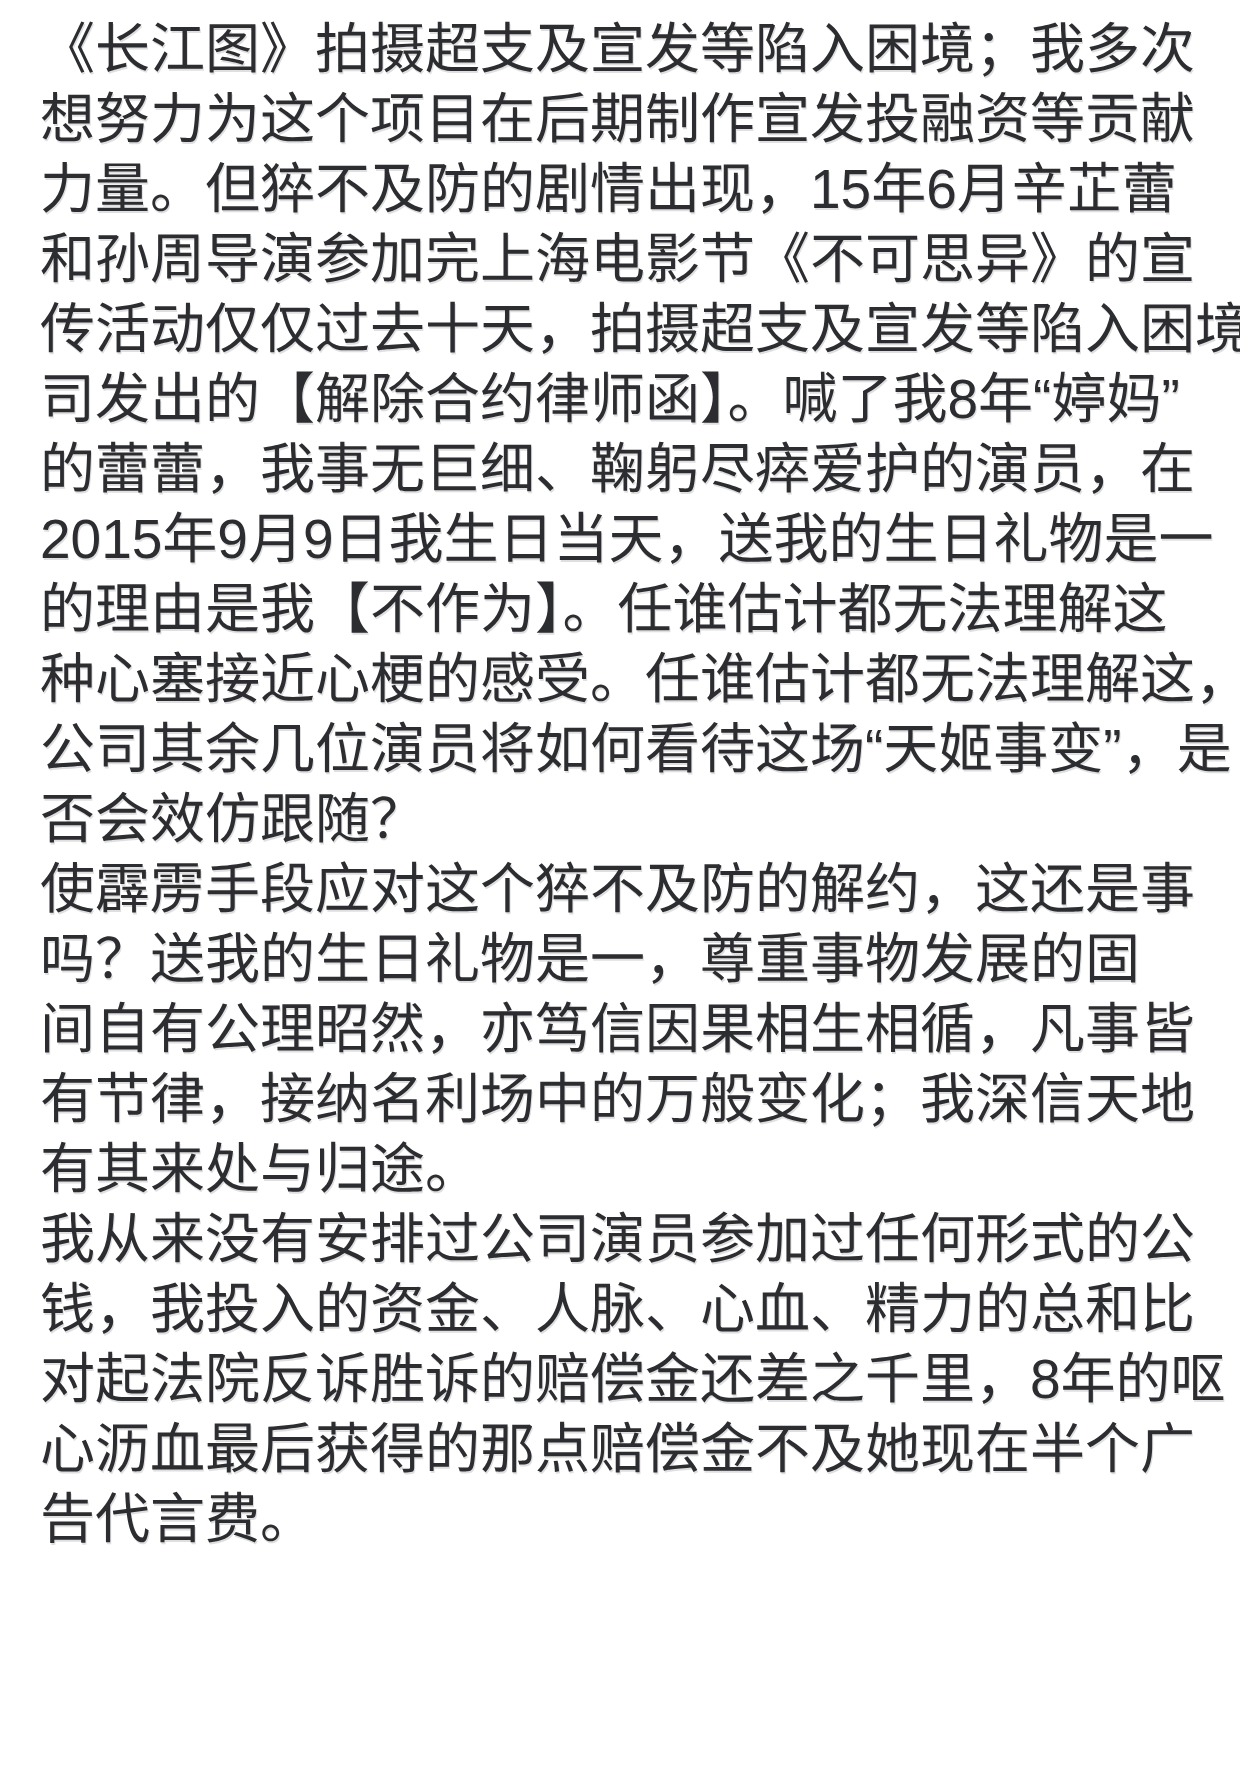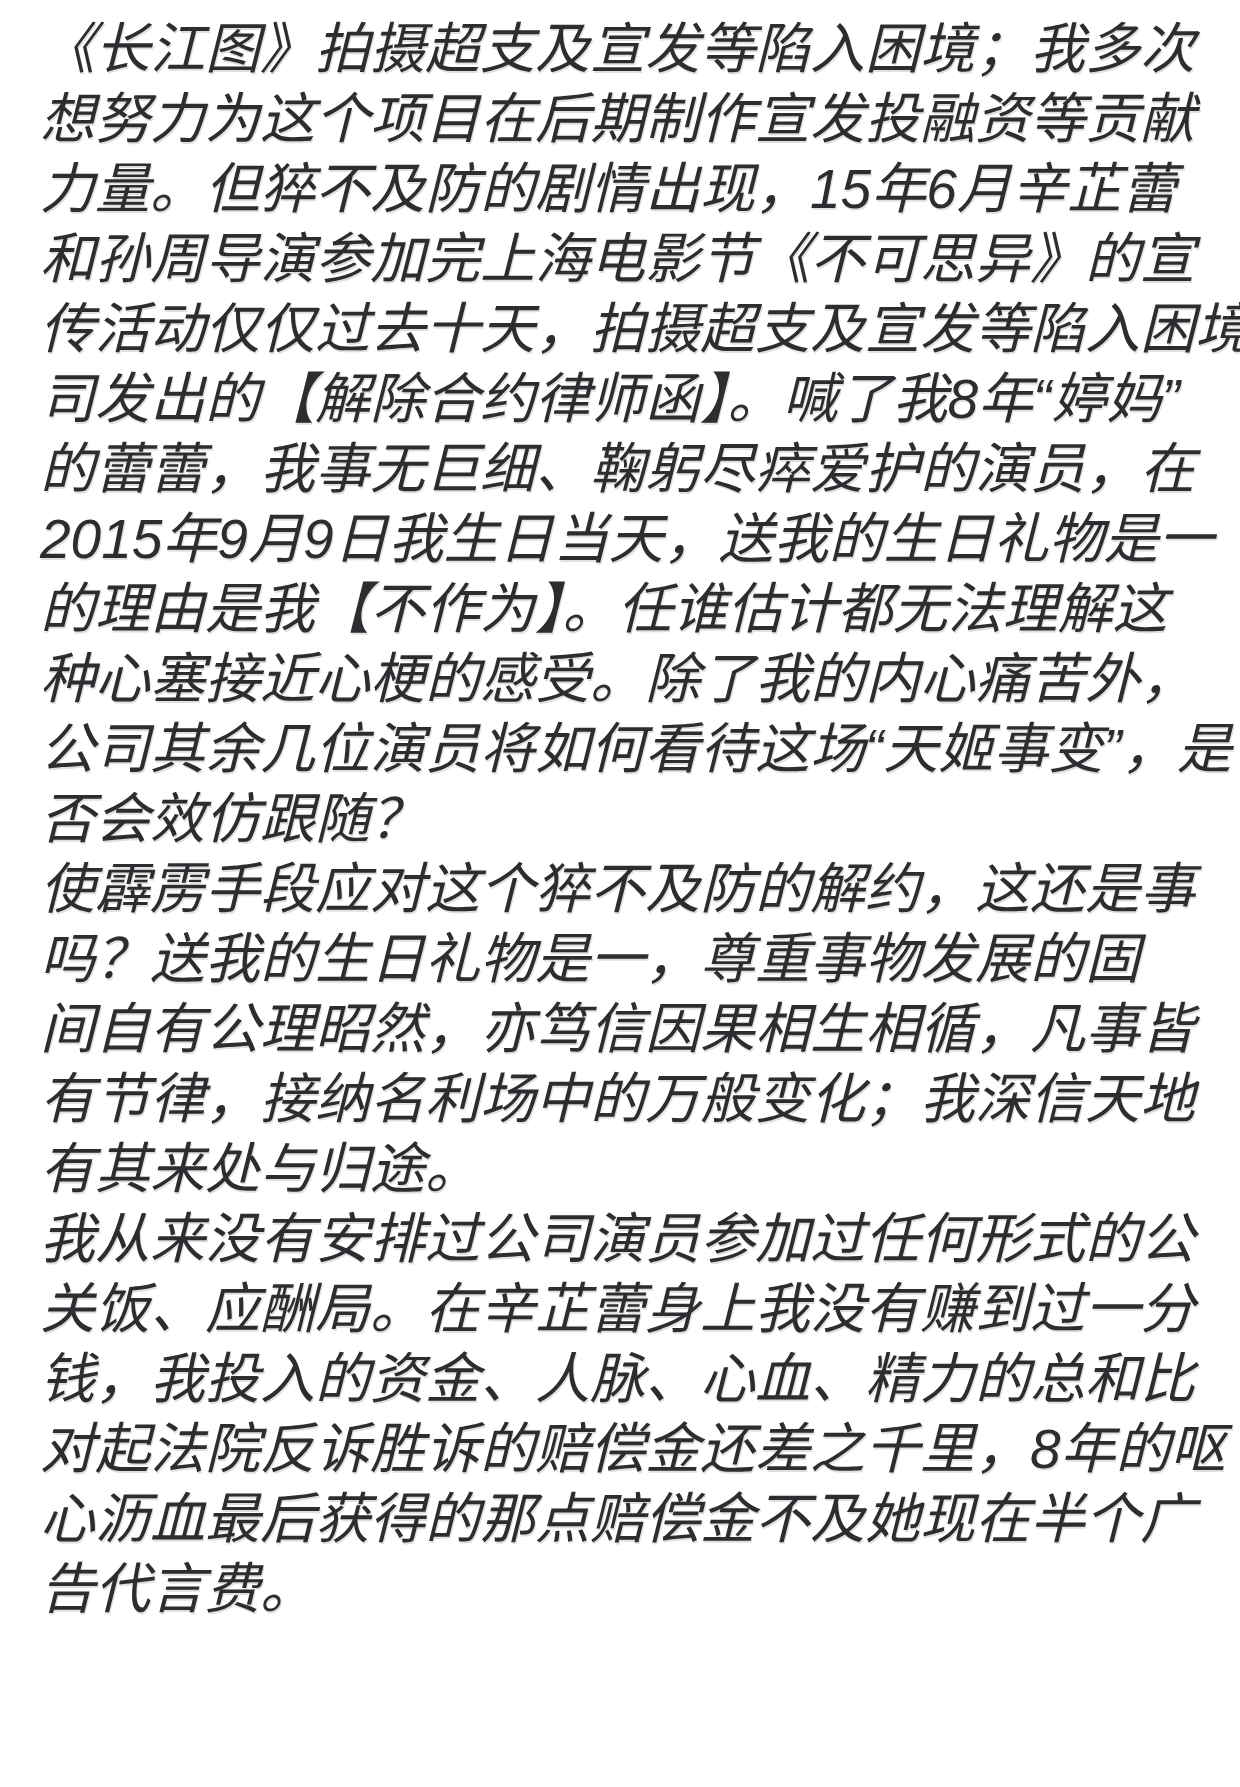--- a/index.html
+++ b/index.html
@@ -18,21 +18,20 @@
     padding: 14px 40px 0 40px;
     font-family: "Liberation Sans", "DejaVu Sans", sans-serif;
     font-size: 55px;
     line-height: 70px;
     color: #2c2d30;
     text-shadow: 1px 2px 0 rgba(140,140,140,0.28);
     letter-spacing: 0;
   }
   .para {
     margin: 0;
-    font-style: italic;
   }
   .line {
     height: 70px;
     white-space: nowrap;
     overflow: visible;
   }
 </style>
 </head>
 <body style="background: rgb(255, 255, 255);">
 
@@ -40,32 +39,31 @@
     <div class="para">
       <div class="line">《长江图》拍摄超支及宣发等陷入困境；我多次</div>
       <div class="line">想努力为这个项目在后期制作宣发投融资等贡献</div>
       <div class="line">力量。但猝不及防的剧情出现，15年6月辛芷蕾</div>
       <div class="line">和孙周导演参加完上海电影节《不可思异》的宣</div>
       <div class="line">传活动仅仅过去十天，拍摄超支及宣发等陷入困境</div>
       <div class="line">司发出的【解除合约律师函】。喊了我8年“婷妈”</div>
       <div class="line">的蕾蕾，我事无巨细、鞠躬尽瘁爱护的演员，在</div>
       <div class="line">2015年9月9日我生日当天，送我的生日礼物是一</div>
       <div class="line">的理由是我【不作为】。任谁估计都无法理解这</div>
-      <div class="line">种心塞接近心梗的感受。除了我的内心痛苦外，</div>
+      <div class="line">种心塞接近心梗的感受。任谁估计都无法理解这，</div>
       <div class="line">公司其余几位演员将如何看待这场“天姬事变”，是</div>
       <div class="line">否会效仿跟随？</div>
     </div>
     <div class="para">
       <div class="line">使霹雳手段应对这个猝不及防的解约，这还是事</div>
       <div class="line">吗？送我的生日礼物是一，尊重事物发展的固</div>
       <div class="line">间自有公理昭然，亦笃信因果相生相循，凡事皆</div>
       <div class="line">有节律，接纳名利场中的万般变化；我深信天地</div>
       <div class="line">有其来处与归途。</div>
     </div>
     <div class="para">
       <div class="line">我从来没有安排过公司演员参加过任何形式的公</div>
-      <div class="line">关饭、应酬局。在辛芷蕾身上我没有赚到过一分</div>
       <div class="line">钱，我投入的资金、人脉、心血、精力的总和比</div>
       <div class="line">对起法院反诉胜诉的赔偿金还差之千里，8年的呕</div>
       <div class="line">心沥血最后获得的那点赔偿金不及她现在半个广</div>
       <div class="line">告代言费。</div>
     </div>
   </main>
 
 </body></html>

